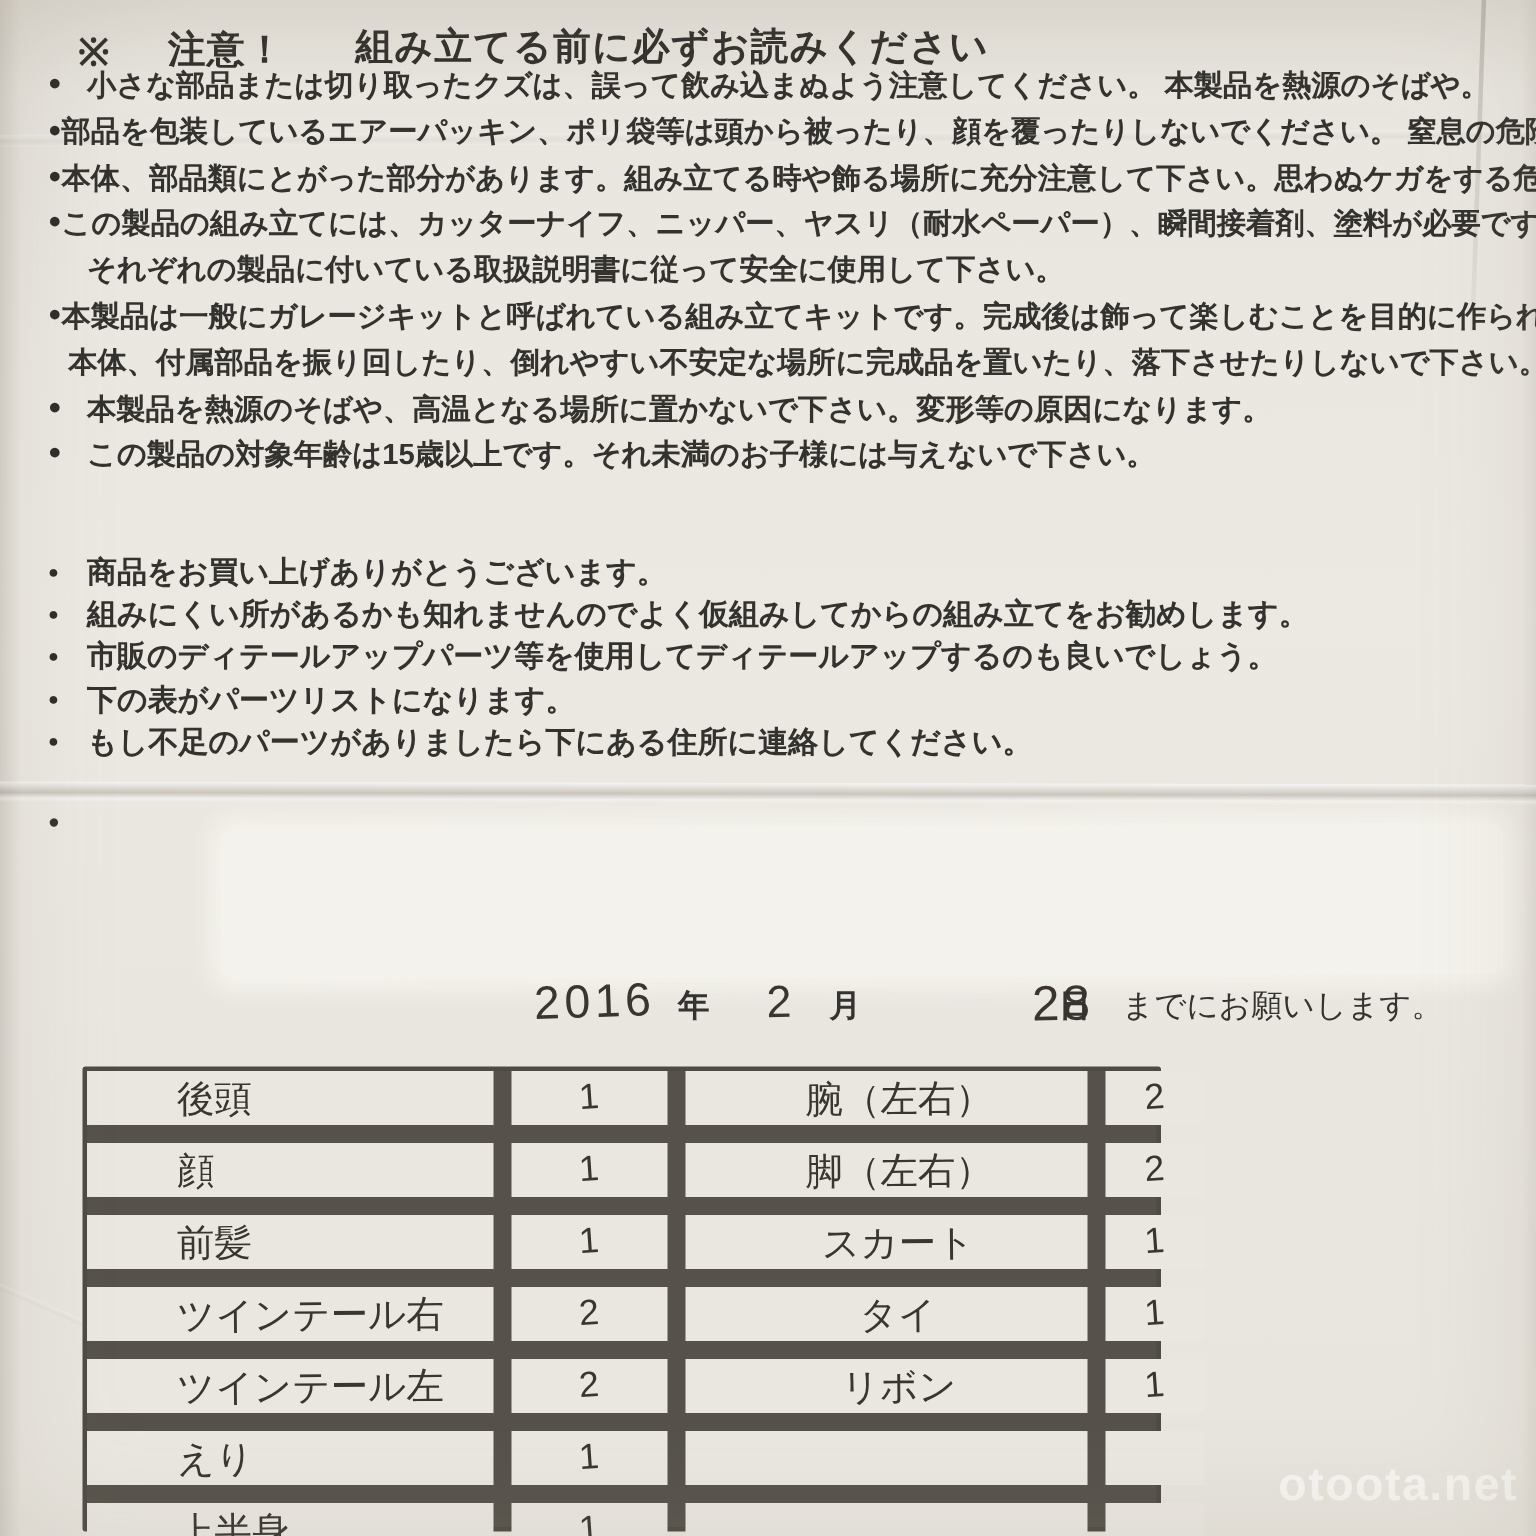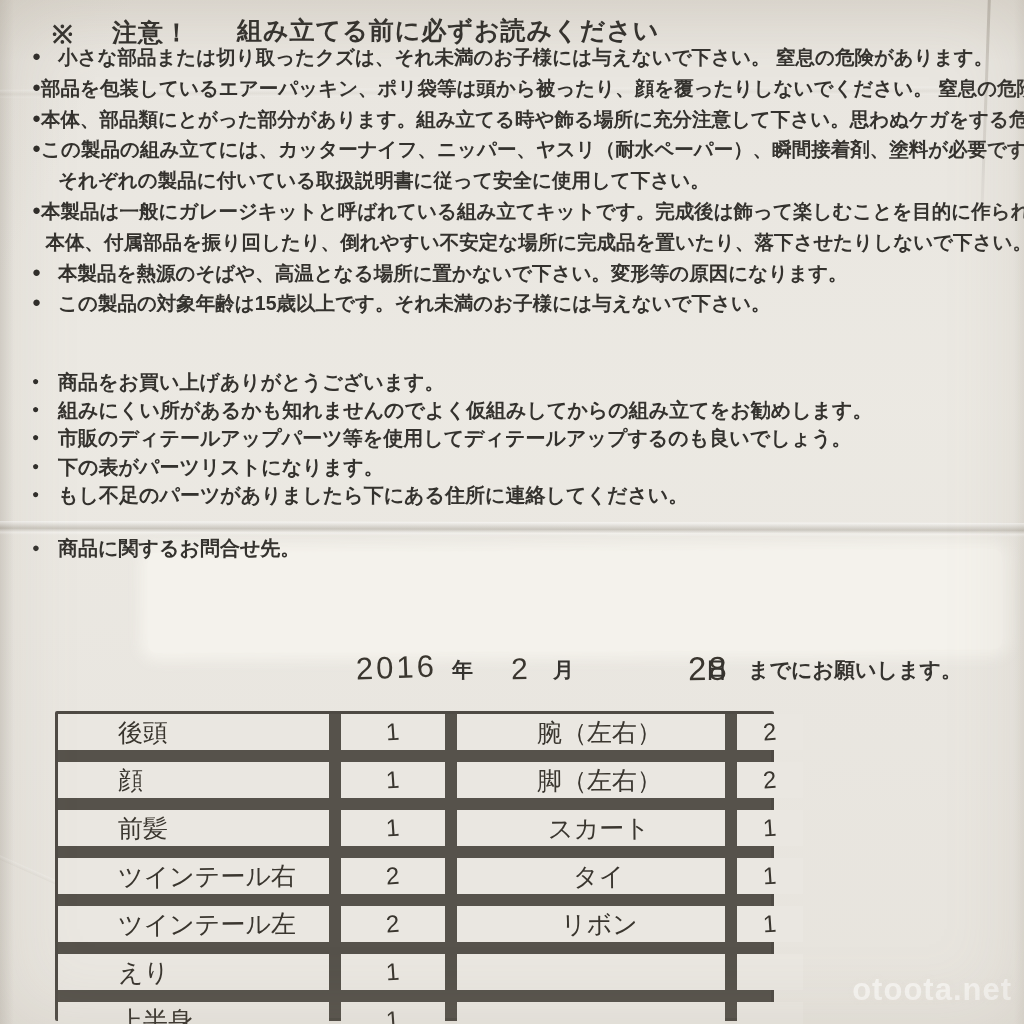--- a/index.html
+++ b/index.html
@@ -50,21 +50,21 @@
   
   .deadline{position:absolute;top:646px;left:0;width:1024px;height:48px;}
   .deadline span{position:absolute;white-space:nowrap;}
   .hand{font-weight:400;color:#3a362f;}
   .d-year{left:356px;top:4px;font-size:31px;letter-spacing:3px;transform:rotate(-2deg);}
   .d-yu{left:452px;top:10px;font-size:21px;font-weight:700;}
   .d-month{left:511px;top:6px;font-size:30px;letter-spacing:2px;transform:rotate(-1deg);}
   .d-mu{left:553px;top:10px;font-size:21px;font-weight:700;}
   .d-day{left:688px;top:4px;font-size:33px;letter-spacing:2px;transform:rotate(-1deg);}
   .d-du{left:706px;top:10px;font-size:21px;font-weight:700;}
-  .d-suffix{left:748px;top:10px;font-size:21px;font-weight:700;}
+  .d-suffix{left:748px;top:10px;font-size:21px;font-weight:400;}
   
   .parts-table{position:absolute;left:55px;top:711px;width:713px;height:304px;
     display:grid;grid-template-columns:271px 104px 268px 66px;grid-auto-rows:36px;
     gap:12px;background:#56524b;border:3px solid #4e4a44;border-radius:2px;}
   .cell{background:#eae7e1;display:flex;align-items:center;overflow:hidden;}
   .cell.cname{justify-content:flex-start;padding-left:60px;}
   .cell.cqty{justify-content:center;}
   .cell.cmid{justify-content:center;padding-left:16px;}
   .cell .hw{font-size:25px;color:#3a362f;font-weight:400;transform:rotate(-0.5deg);}
   .cell .hw-num{font-size:24px;color:#3a362f;font-weight:400;transform:rotate(-4deg);}
@@ -87,21 +87,21 @@
 
   <div class="title-row">
     <span class="t-mark">※</span>
     <span class="t-att">注意！</span>
     <span class="t-main">組み立てる前に必ずお読みください</span>
   </div>
 
   <div class="plist b1">
     <div class="line">
         <span class="bullet">●</span>
-        <span>小さな部品または切り取ったクズは、それ未満のお子様には与えないで下さい。 窒息の危険があります。</span>
+        <span>小さな部品または切り取ったクズは、誤って飲み込まぬよう注意してください。 本製品を熱源のそばや。</span>
       </div>
     <div class="line">
         <span class="bullet">●</span>
         <span>部品を包装しているエアーパッキン、ポリ袋等は頭から被ったり、顔を覆ったりしないでください。 窒息の危険があります。</span>
       </div>
     <div class="line">
         <span class="bullet">●</span>
         <span>本体、部品類にとがった部分があります。組み立てる時や飾る場所に充分注意して下さい。思わぬケガをする危険があります。</span>
       </div>
     <div class="line">
@@ -149,21 +149,20 @@
       </div>
     <div class="line">
         <span class="bullet">●</span>
         <span>もし不足のパーツがありましたら下にある住所に連絡してください。</span>
       </div>
   </div>
 
   <div class="plist b3">
     <div class="line">
         <span class="bullet">●</span>
-        <span>商品に関するお問合せ先。</span>
       </div>
   </div>
 
   <div class="deadline">
     <span class="hand d-year">2016</span>
     <span class="d-yu">年</span>
     <span class="hand d-month">2</span>
     <span class="d-mu">月</span>
     <span class="hand d-day">28</span>
     <span class="d-du">日</span>

